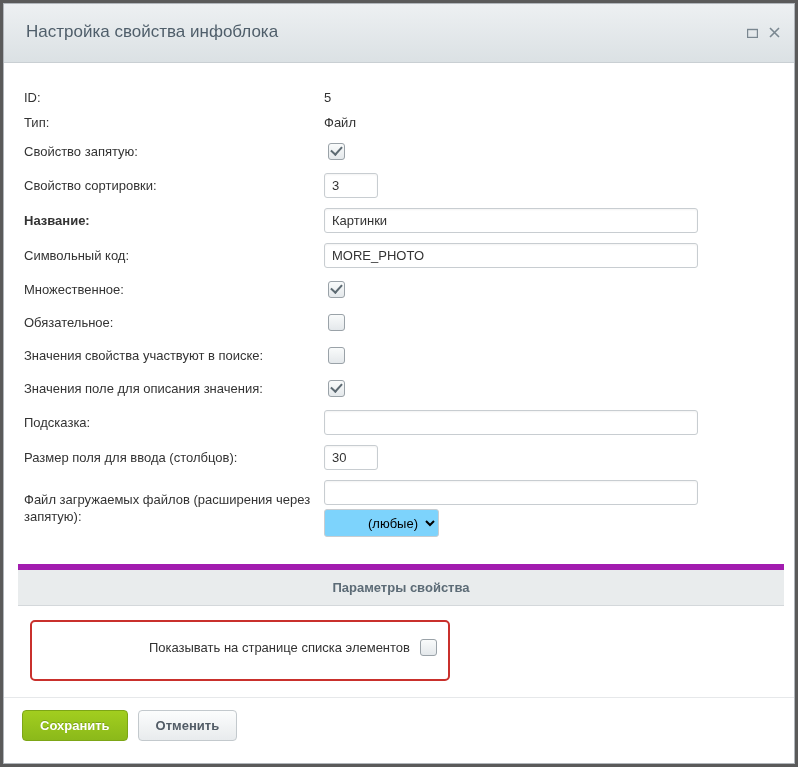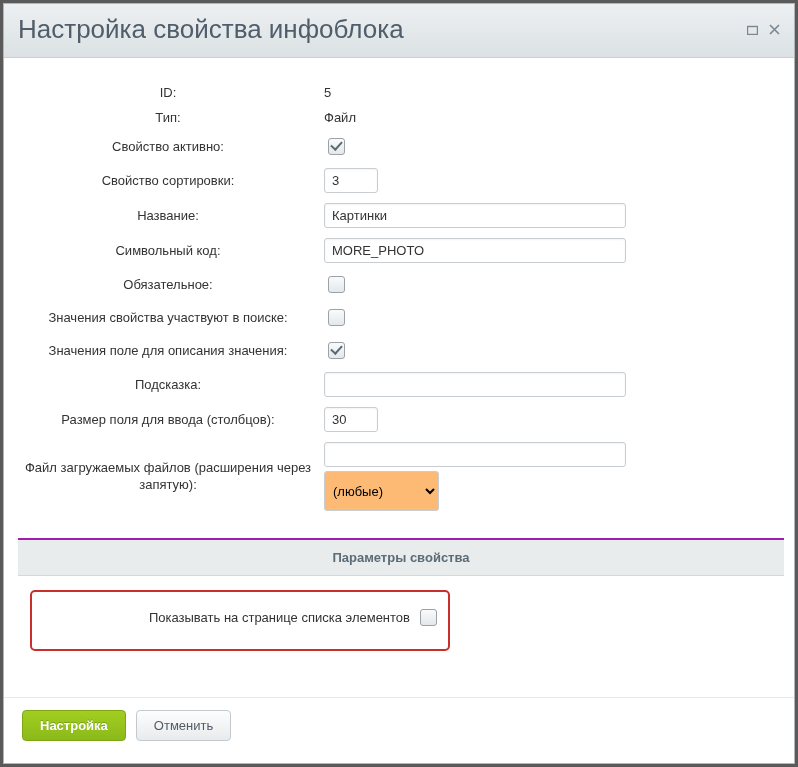--- a/index.html
+++ b/index.html
@@ -23,22 +23,22 @@
   }
   .titlebar {
     background: linear-gradient(#edf0f2, #dbe1e4);
     border-bottom: 1px solid #c9cfd3;
     padding: 10px 14px 12px 14px;
     display: flex;
     align-items: center;
   }
   .titlebar h1 {
     flex: 1;
-    margin: 0;
-    font-size: 26px;
+    margin: 8px;
+    font-size: 17px;
     font-weight: 400;
     color: #4f5e6a;
   }
   .title-icon {
     width: 12px;
     height: 12px;
     margin-left: 10px;
     display: inline-flex;
     align-items: center;
     justify-content: center;
@@ -67,47 +67,48 @@
   .content-scroll::-webkit-scrollbar-thumb { background: #c0c0c0; border: 3px solid #f0f0f0; border-radius: 8px; }
   .form-table {
     width: 100%;
     border-collapse: collapse;
   }
   .form-table td {
     padding: 5px 6px;
     vertical-align: middle;
   }
   td.label-cell {
-    text-align: center;
+    text-align: left;
     width: 300px;
     color: #333;
   }
   td.value-cell {
     text-align: left;
   }
   td.label-cell.multiline { line-height: 1.3; }
-  .bold-label { font-weight: 400; }
+  .bold-label { font-weight: 700; }
   input[type="text"] {
     border: 1px solid #c8cdd1;
     border-radius: 3px;
     padding: 4px 7px;
     font-size: 13px;
     color: #333;
     background: #fff;
     box-shadow: inset 0 1px 2px rgba(0,0,0,0.05);
   }
   input.short { width: 54px; }
-  input.medium { width: 302px; }
+  input.medium { width: 374px; }
   select {
     border: 1px solid #c8cdd1;
     border-radius: 3px;
     padding: 2px 4px;
     font-size: 13px;
-    background: #fdba74;
-    height: 40px;
+    background: #7dd3fc;
+    height: 28px;
+    text-align: right;
   }
   .cbx {
     appearance: none;
     width: 17px;
     height: 17px;
     border: 1px solid #9aa2a8;
     border-radius: 3px;
     background: linear-gradient(#f9fbfb, #e4e8eb);
     position: relative;
     cursor: pointer;
@@ -122,21 +123,21 @@
     height: 9px;
     border: solid #5d6a72;
     border-width: 0 2px 2px 0;
     transform: rotate(42deg);
   }
   .section-header-row td {
     padding: 0;
   }
   .section-header {
     background: #e9eced;
-    border-top: 2px solid #a21caf;
+    border-top: 6px solid #a21caf;
     border-bottom: 1px solid #d4d8db;
     text-align: center;
     font-weight: 700;
     color: #5c6b76;
     padding: 10px;
     margin-top: 22px;
   }
   .highlight-box {
     border: 2px solid #c9302c;
     border-radius: 5px;
@@ -173,21 +174,21 @@
     background: linear-gradient(#a2ce1f, #8bb91a);
     border-color: #7da616;
     color: #fff;
     font-weight: 700;
     text-shadow: 0 -1px 0 rgba(0,0,0,0.2);
   }
   .btn-secondary {
     background: linear-gradient(#fcfdfd, #e8ebed);
     border-color: #c3c9cd;
     color: #525c66;
-    font-weight: 400;
+    font-weight: 700;
   }
   .spacer-row td { height: 14px; }
 </style>
 </head>
 <body>
 
 <div class="dialog">
 
   <div class="titlebar">
     <h1>Настройка свойства инфоблока</h1>
@@ -213,34 +214,38 @@
             </tr>
         <tr>
           <td class="label-cell">ID:</td>
           <td class="value-cell">5</td>
         </tr>
         <tr>
           <td class="label-cell">Тип:</td>
           <td class="value-cell">Файл</td>
         </tr>
         <tr>
-          <td class="label-cell">Свойство активно:</td>
+          <td class="label-cell">Свойство запятую:</td>
           <td class="value-cell"><input type="checkbox" class="cbx" checked="" style=""></td>
         </tr>
         <tr>
           <td class="label-cell">Свойство сортировки:</td>
           <td class="value-cell"><input type="text" class="short" value="3" style=""></td>
         </tr>
         <tr>
           <td class="label-cell bold-label">Название:</td>
           <td class="value-cell"><input type="text" class="medium" value="Картинки" style=""></td>
         </tr>
         <tr>
           <td class="label-cell">Символьный код:</td>
           <td class="value-cell"><input type="text" class="medium" value="MORE_PHOTO" style=""></td>
+        </tr>
+        <tr>
+          <td class="label-cell">Множественное:</td>
+          <td class="value-cell"><input type="checkbox" class="cbx" checked="" style=""></td>
         </tr>
         <tr>
           <td class="label-cell">Обязательное:</td>
           <td class="value-cell"><input type="checkbox" class="cbx" style=""></td>
         </tr>
         <tr>
           <td class="label-cell">Значения свойства участвуют в поиске:</td>
           <td class="value-cell"><input type="checkbox" class="cbx" style=""></td>
         </tr>
         <tr>
@@ -280,17 +285,17 @@
         <div class="highlight-row">
           
           
         </div>
       </div>
 
     </div>
   </div>
 
   <div class="footer">
-    <button class="btn btn-primary">Настройка</button>
+    <button class="btn btn-primary">Сохранить</button>
     <button class="btn btn-secondary">Отменить</button>
   </div>
 
 </div>
 
 </body></html>

